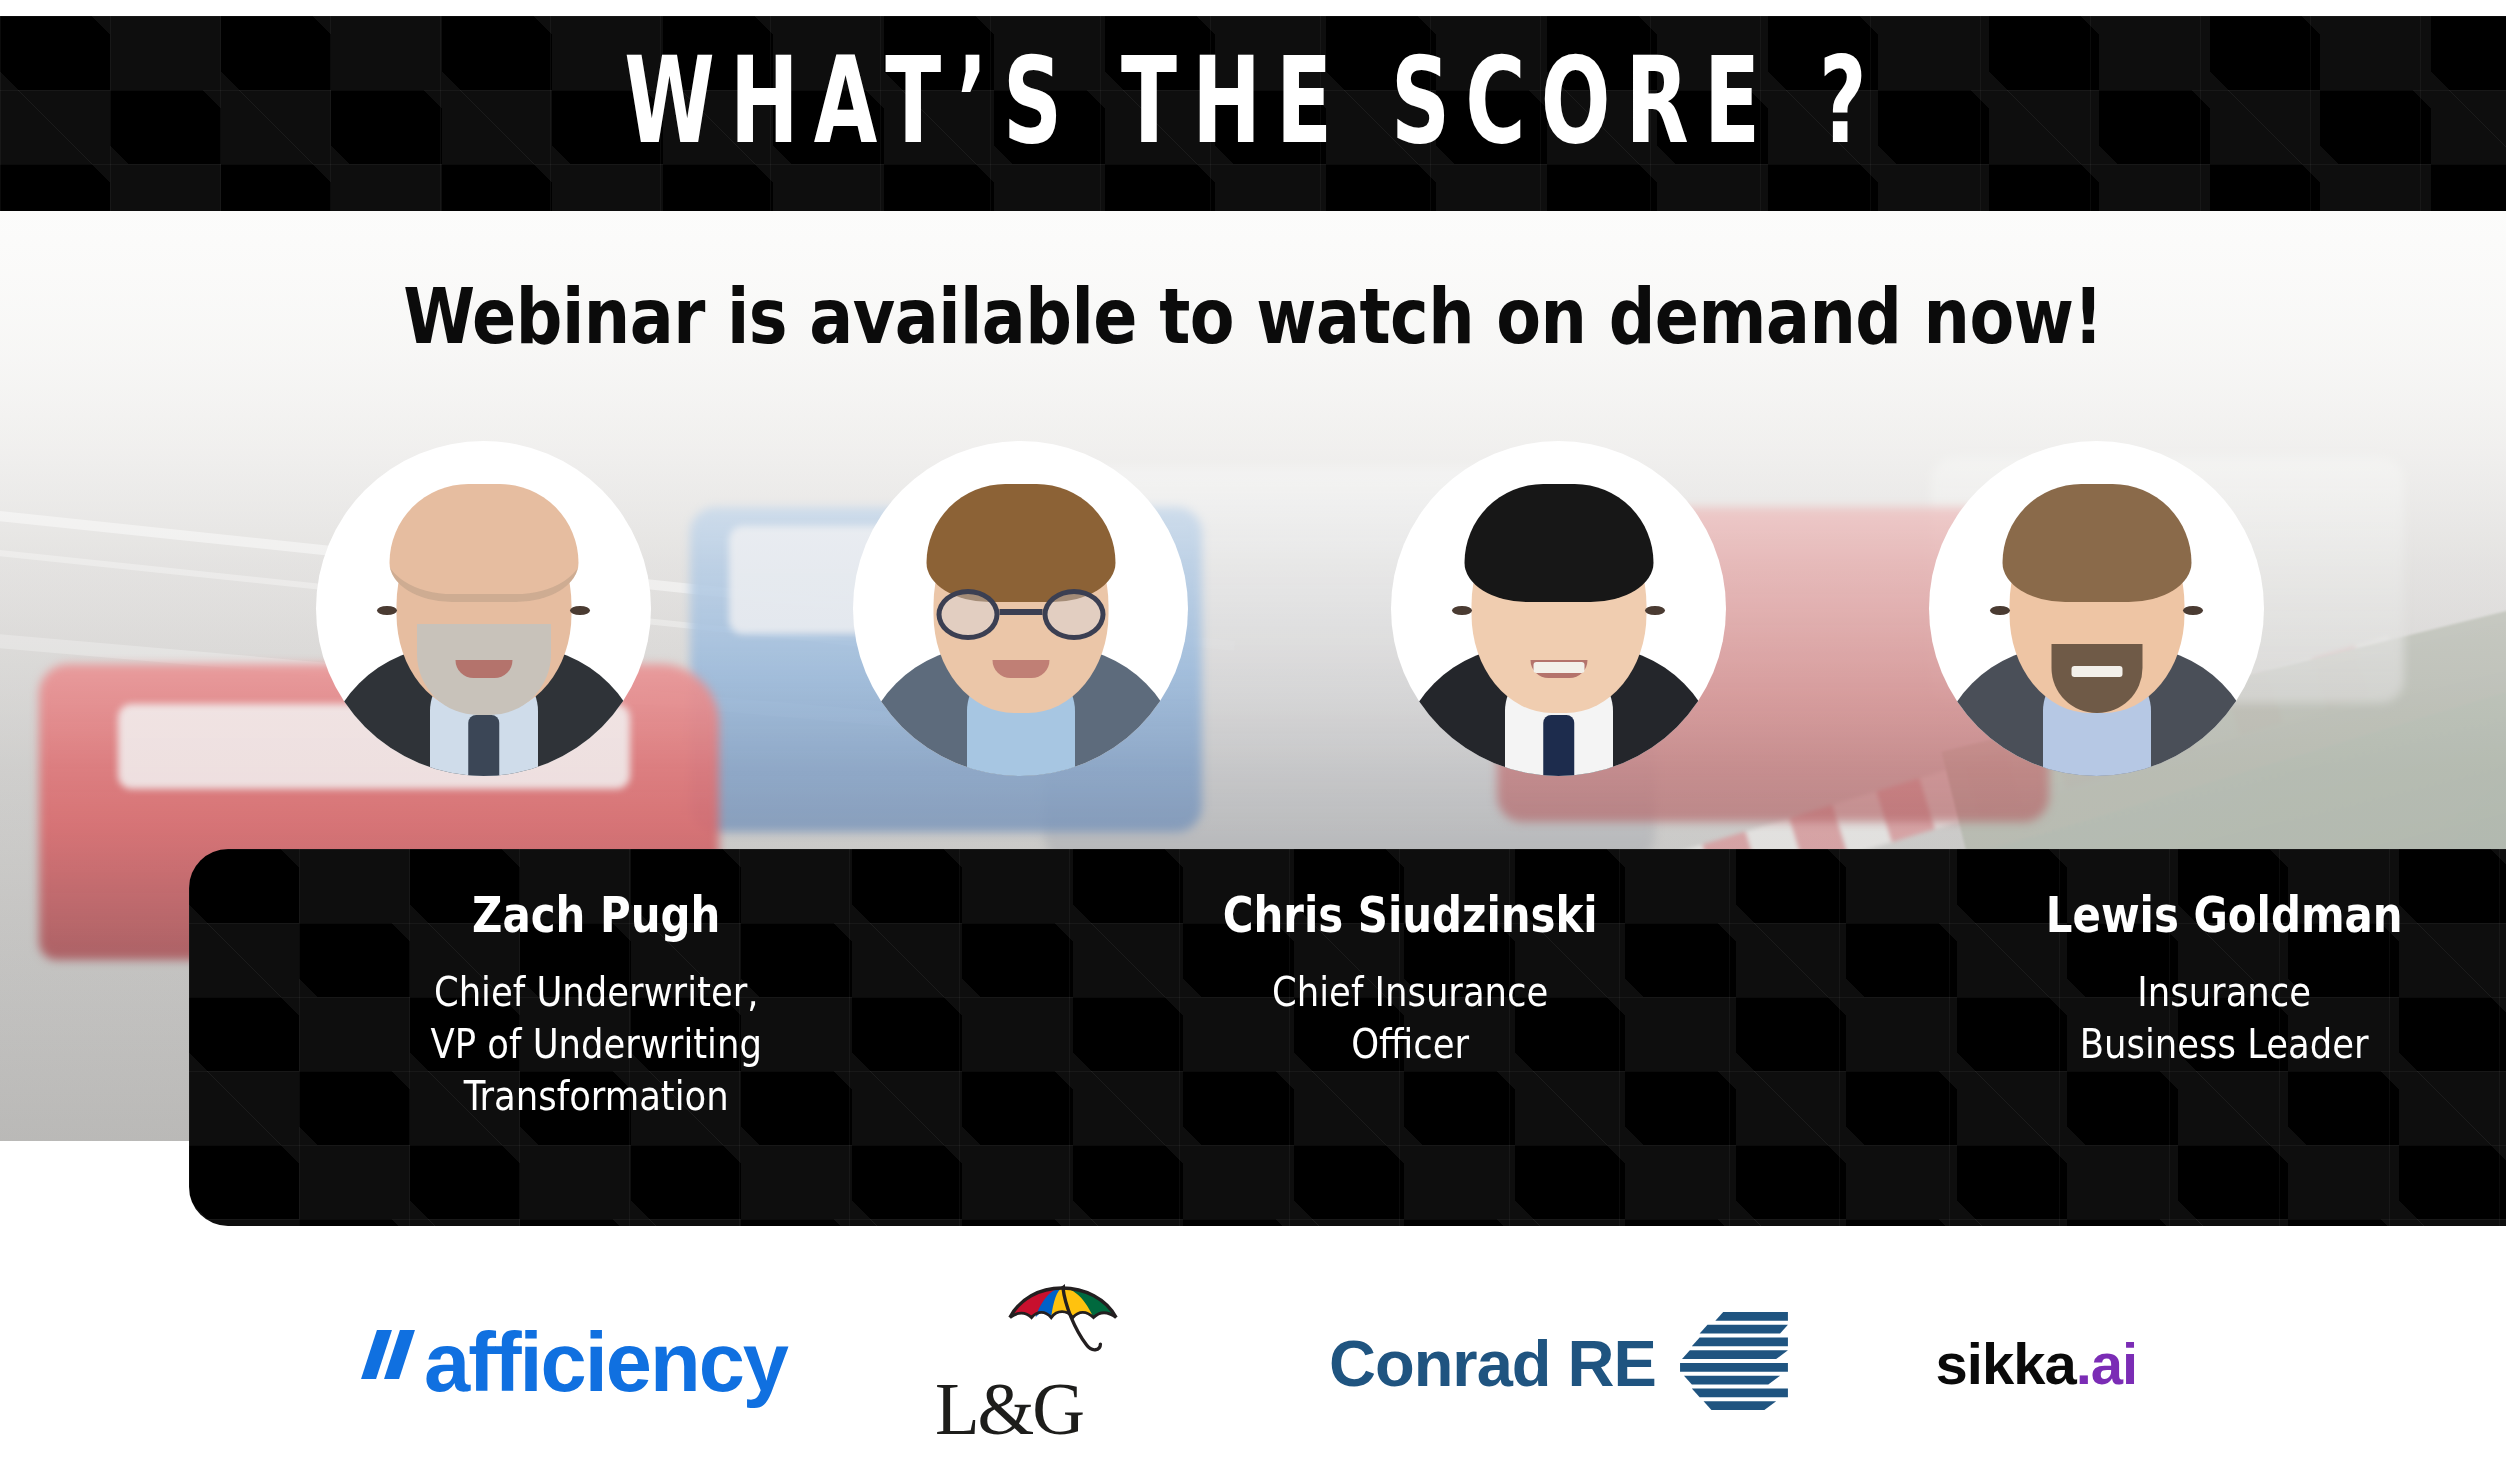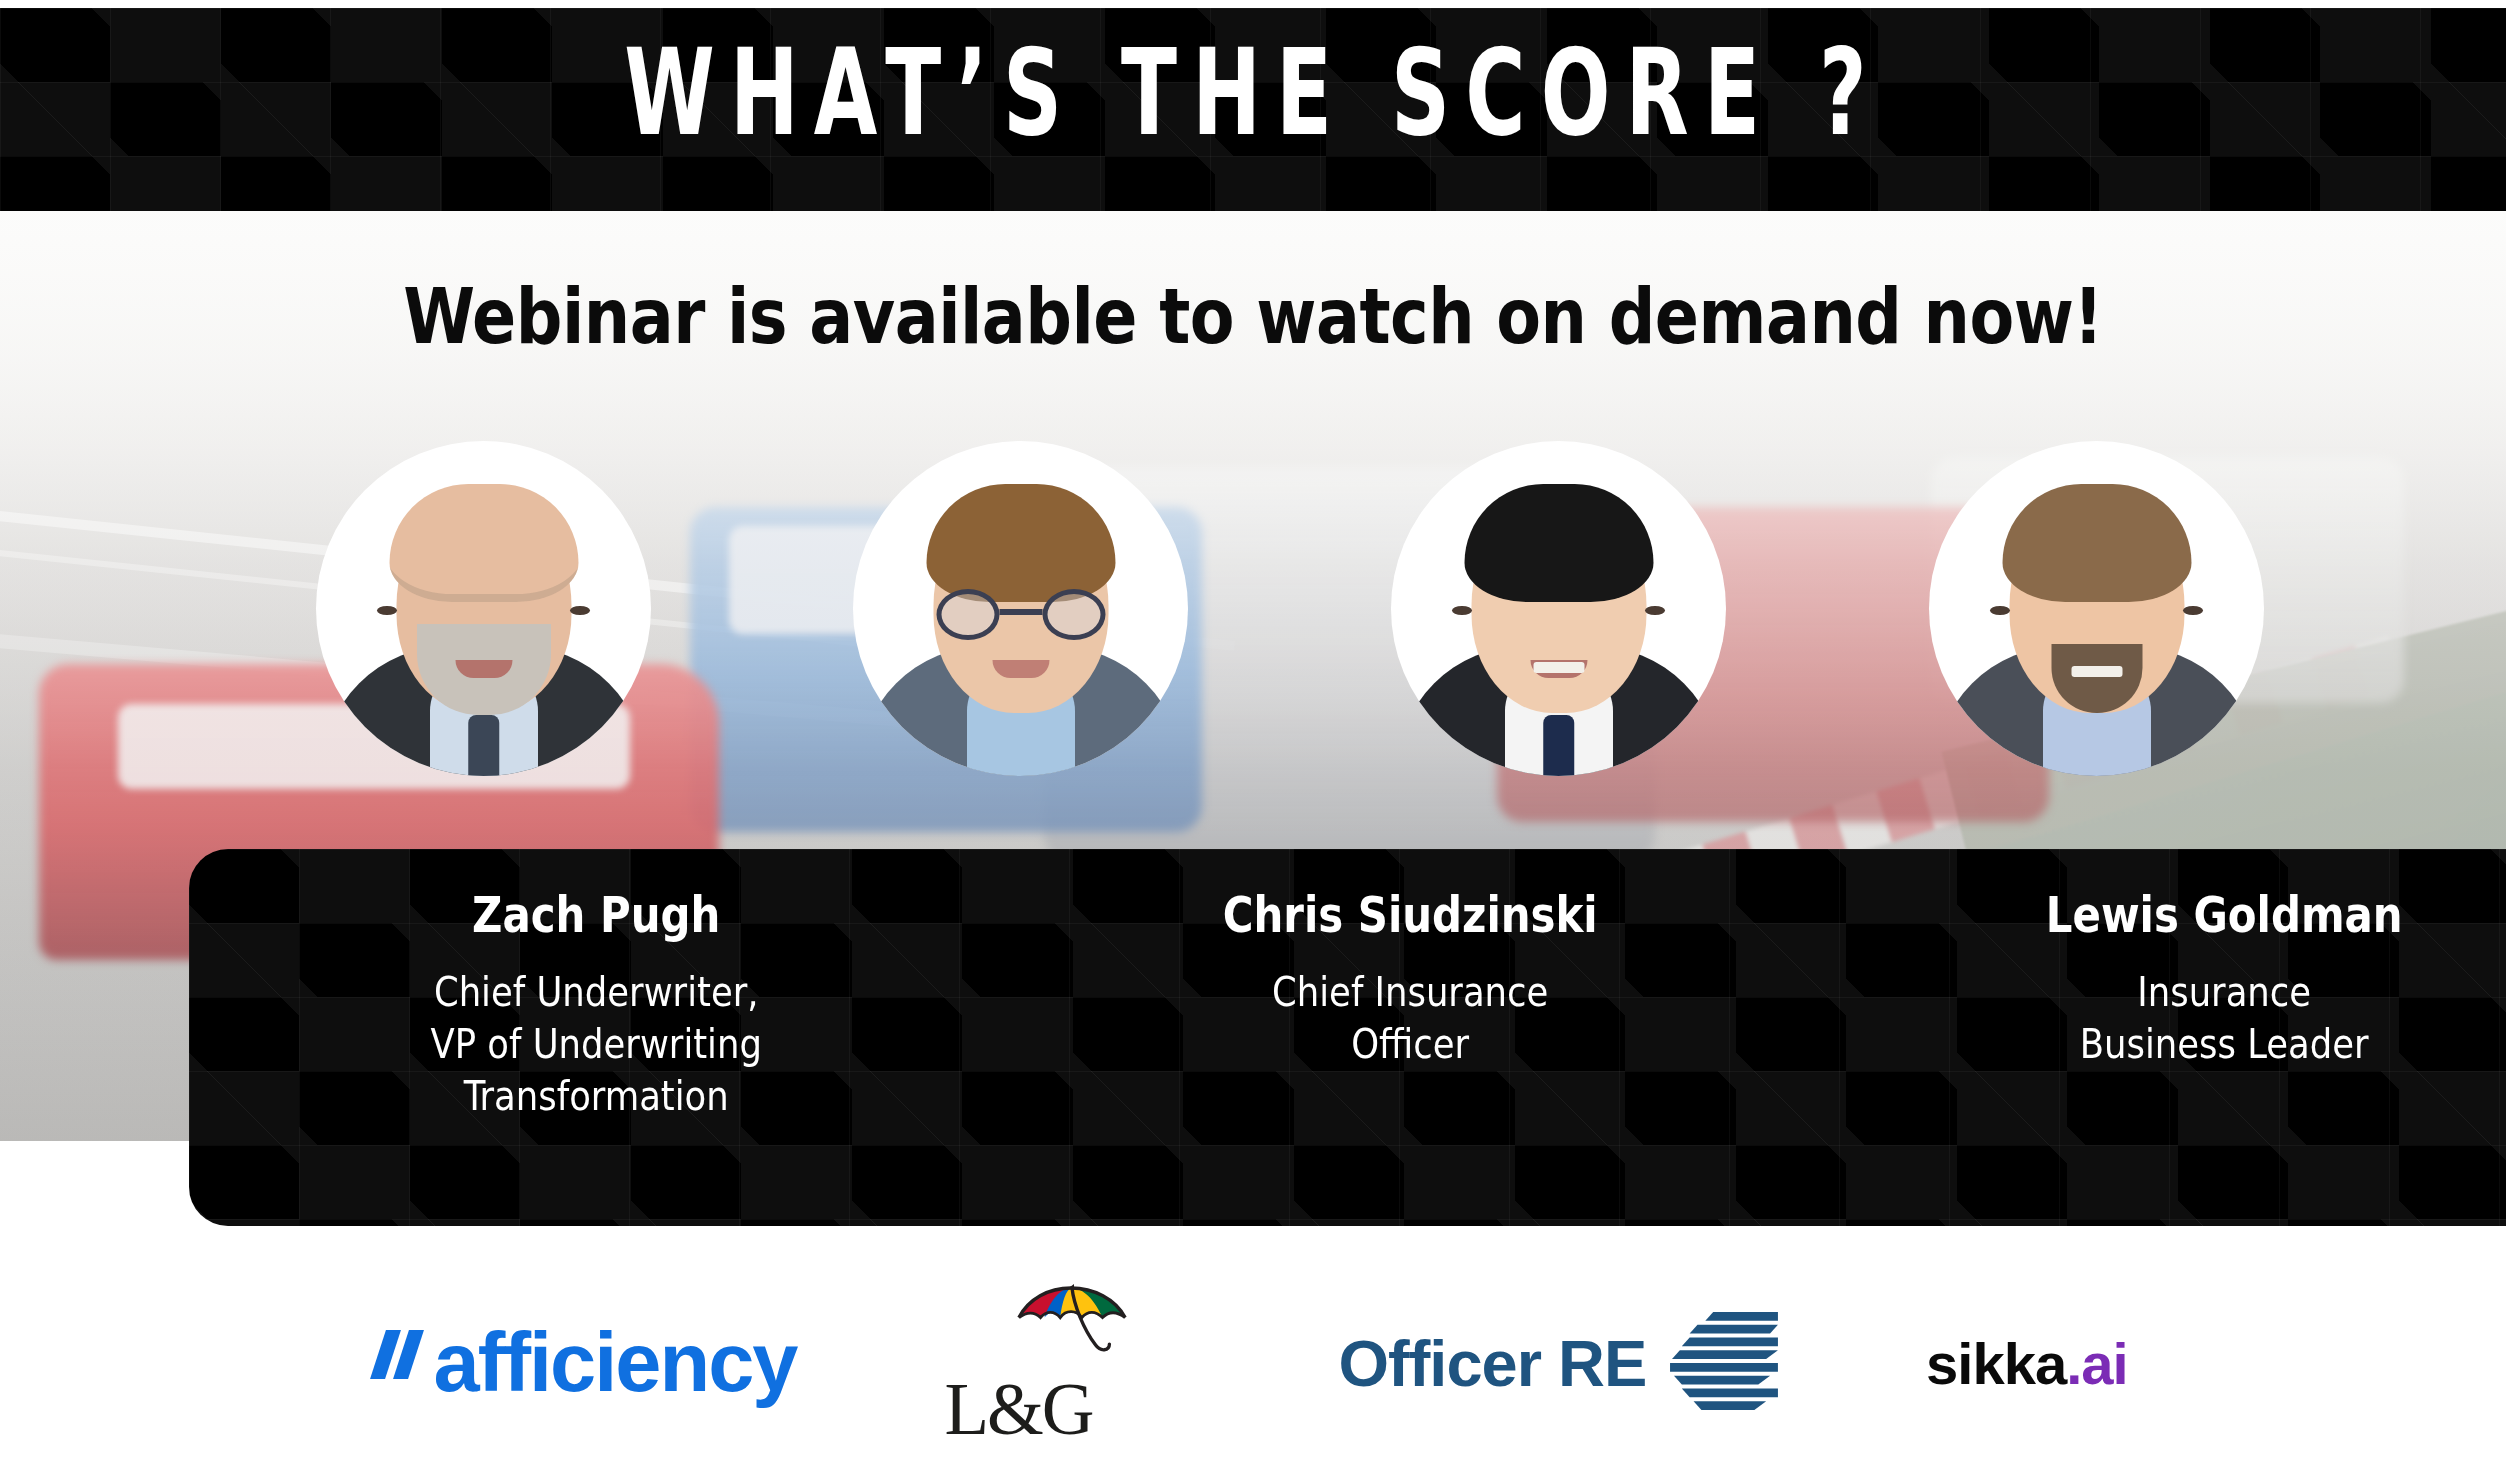--- a/index.html
+++ b/index.html
@@ -14,21 +14,21 @@
     position: relative;
     width: 2506px;
     height: 1484px;
     background: #ffffff;
     overflow: hidden;
   }
 
   
   .header-bar {
     position: absolute;
-    left: 0; top: 8px;
+    left: 0; top: 16px;
     width: 2506px; height: 211px;
     background: #000000;
     overflow: hidden;
   }
   .checker-layer {
     position: absolute;
     inset: 0;
     background-image:
       linear-gradient(45deg, rgba(255,255,255,0.055) 25%, transparent 25%, transparent 75%, rgba(255,255,255,0.055) 75%),
       linear-gradient(45deg, rgba(255,255,255,0.055) 25%, transparent 25%, transparent 75%, rgba(255,255,255,0.055) 75%);
@@ -508,21 +508,21 @@
           <path d="M64 10 C66 28 76 52 88 68 C93 75 102 74 102 67" stroke="#231f20" stroke-width="3.4" fill="none" stroke-linecap="round"></path>
           <path d="M10 40 C18 34 26 34 32 40 C38 33 46 33 52 40 C58 32 68 32 74 40 C80 33 88 33 95 40 C102 33 110 34 118 40" stroke="#231f20" stroke-width="3" fill="none"></path>
           <path d="M10 40 C20 21 40 10 63 10 C86 10 108 21 118 40" stroke="#231f20" stroke-width="3.4" fill="none"></path>
         </svg>
         <div class="lg-text">L&amp;G</div>
       </div>
     </div>
 
     <div class="logo">
       <div class="mre-logo">
-        <span class="mre-word">Officer RE</span>
+        <span class="mre-word">Conrad RE</span>
         <svg class="mre-mark" viewBox="0 0 112 104">
           <polygon fill="#1f5480" points="46,0 112,0 112,9 38,9"></polygon>
           <polygon fill="#1f5480" points="30,13 112,13 104,22 22,22"></polygon>
           <polygon fill="#1f5480" points="22,26 112,26 112,35 14,35"></polygon>
           <polygon fill="#1f5480" points="12,39 112,39 100,48 4,48"></polygon>
           <polygon fill="#1f5480" points="2,52 112,52 112,61 2,61"></polygon>
           <polygon fill="#1f5480" points="6,65 104,65 92,74 14,74"></polygon>
           <polygon fill="#1f5480" points="14,78 112,78 112,87 22,87"></polygon>
           <polygon fill="#1f5480" points="26,91 100,91 88,100 34,100"></polygon>
         </svg>

